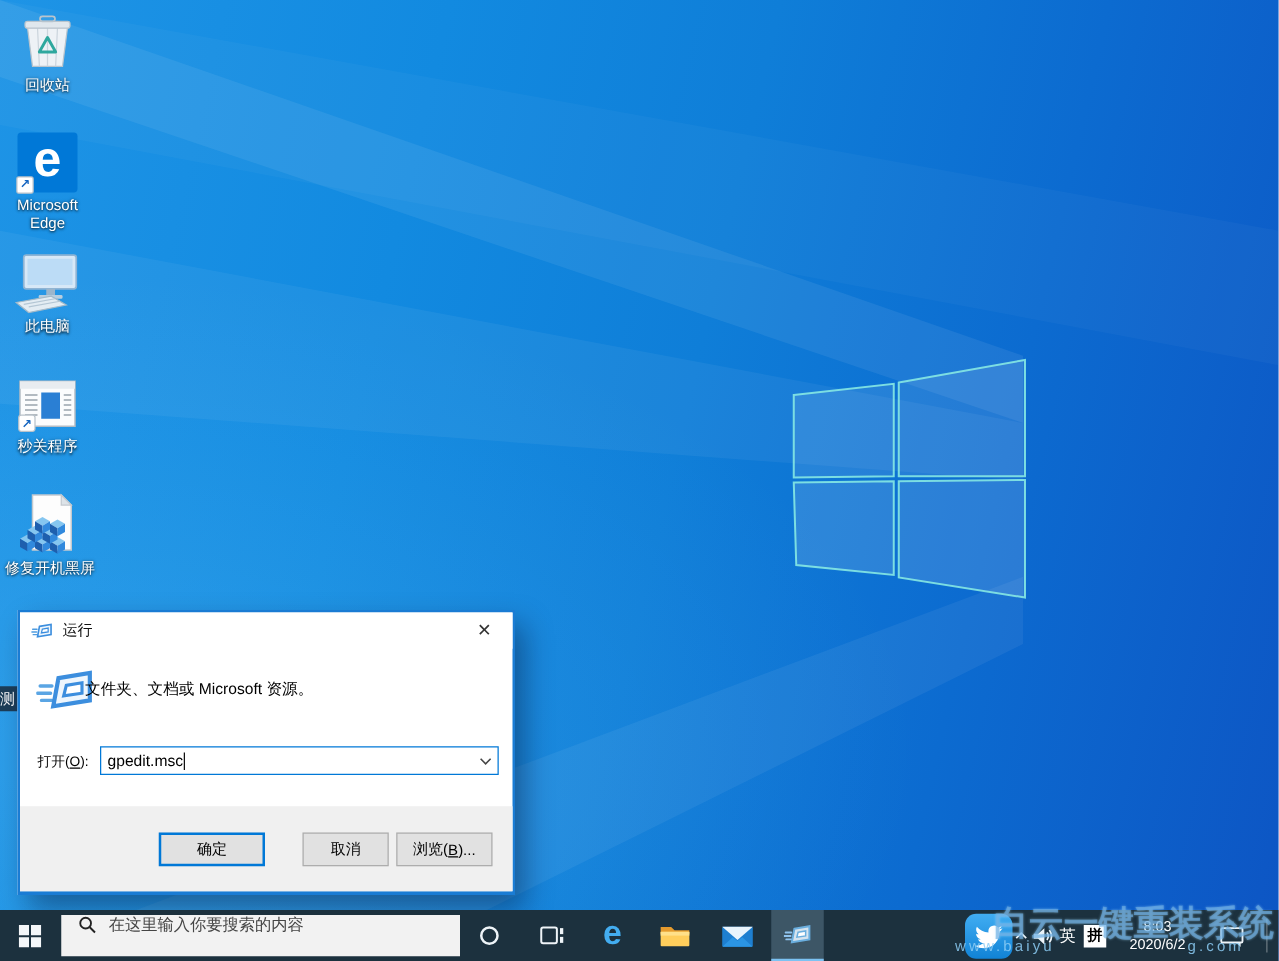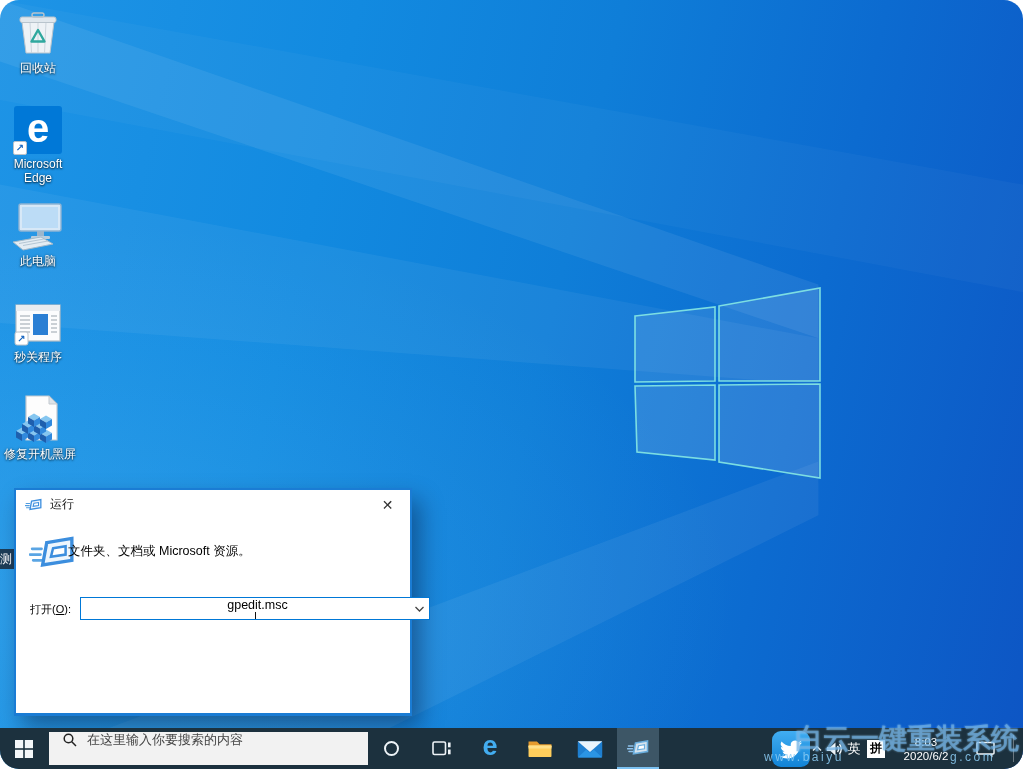--- a/index.html
+++ b/index.html
@@ -2,21 +2,20 @@
 <html><head>
 <meta charset="utf-8">
 <style>
   * { margin:0; padding:0; box-sizing:border-box; }
   html,body { width:1023px; height:769px; overflow:hidden; }
   body { font-family:"Liberation Sans","DejaVu Sans",sans-serif; }
   #screen { position:relative; width:1023px; height:769px; overflow:hidden;
     background:
       radial-gradient(120% 90% at 6% 78%, rgba(130,215,255,.20), rgba(0,0,0,0) 55%),
       linear-gradient(103deg, #1e94e6 0%, #128ae0 30%, #0f7ed8 52%, #0c6bd0 74%, #0d55c4 100%);
-    border-radius: 19px;
   }
   .beam { position:absolute; inset:0; pointer-events:none; }
   .b1 { clip-path:polygon(0 0, 80% 37%, 80% 44%, 0 8%); background:rgba(255,255,255,.07); }
   .b2 { clip-path:polygon(0 24%, 80% 44%, 80% 50%, 0 42%); background:rgba(255,255,255,.05); }
   .b3 { clip-path:polygon(0 100%, 80% 60%, 80% 67%, 30% 100%); background:rgba(255,255,255,.06); }
   .b4 { clip-path:polygon(0 0, 100% 24%, 100% 38%, 0 13%); background:rgba(255,255,255,.03); }
 
   
   .desk-icon { position:absolute; width:76px; text-align:center; cursor:default; }
   .desk-icon .art { display:flex; justify-content:center; }
@@ -37,22 +36,22 @@
   .rd-titlebar { position:absolute; left:0; top:0; right:0; height:29px; background:#fff;
     display:flex; align-items:center; }
   .rd-title { font-size:12px; color:#111; margin-left:8px; }
   .rd-ticon { margin-left:9px; display:flex; }
   .rd-close { position:absolute; right:0; top:0; width:45px; height:29px; display:flex;
     align-items:center; justify-content:center; font-size:14px; color:#333; }
   .rd-bigicon { position:absolute; left:13px; top:44px; }
   .rd-desc { position:absolute; left:52px; top:52px; width:330px; font-size:12.5px; line-height:18px; color:#000; }
   .rd-openlbl { position:absolute; left:14px; top:112px; font-size:11px; color:#000; }
   .accel { text-decoration:underline; }
-  .rd-combo { position:absolute; left:64px; top:107px; width:350px; height:23px; background:#fff;
-    border:1px solid #0078d7; display:flex; align-items:center;flex-direction:column; }
+  .rd-combo { position:absolute; left:64px; top:107px; width:319px; height:23px; background:#fff;
+    border:1px solid #0078d7; display:flex; align-items:center; }
   .rd-combo .val { font-size:12.5px; color:#000; margin-left:5px; }
   .caret-bar { width:1px; height:14px; background:#111; margin-left:1px; }
   .rd-combo .dd { position:absolute; right:4px; top:4px; }
   .rd-footer { position:absolute; left:0; right:0; bottom:0; height:68px; background:#f0f0f0; }
   .rd-btn { position:absolute; top:21px; height:27px; background:#e1e1e1; border:1px solid #adadad;
     font-size:12px; color:#000; display:flex; align-items:center; justify-content:center;
     font-family:"Liberation Sans","DejaVu Sans",sans-serif; }
   #btn-ok { left:111px; width:85px; border:2px solid #0078d7; }
   #btn-cancel { left:226px; width:69px; }
   #btn-browse { left:301px; width:77px; }
@@ -221,20 +220,33 @@
     <div class="rd-combo">
       <span class="val">gpedit.msc</span>
       <span class="caret-bar"></span>
       <span class="dd">
         <svg width="11" height="14" viewBox="0 0 11 14">
             <path d="M1.5 5 L5.5 9 L9.5 5" stroke="#444" stroke-width="1.3" fill="none"></path>
           </svg>
       </span>
     </div>
 
+    <div class="rd-footer">
+      <div class="rd-btn" id="btn-ok">
+          <span>确定</span>
+        </div>
+      <div class="rd-btn" id="btn-cancel">
+          <span>取消</span>
+        </div>
+      <div class="rd-btn" id="btn-browse">
+          <span>浏览(</span>
+          <span class="accel">B</span>
+          <span>)...</span>
+        </div>
+    </div>
   </div>
 
   <div id="taskbar">
     <div class="tb-item" id="start-btn">
       <svg width="18" height="18" viewBox="0 0 18 18">
         <rect x="0" y="0" width="8.2" height="8.2" fill="#f4f7f9"></rect>
         <rect x="9.8" y="0" width="8.2" height="8.2" fill="#f4f7f9"></rect>
         <rect x="0" y="9.8" width="8.2" height="8.2" fill="#f4f7f9"></rect>
         <rect x="9.8" y="9.8" width="8.2" height="8.2" fill="#f4f7f9"></rect>
       </svg>

